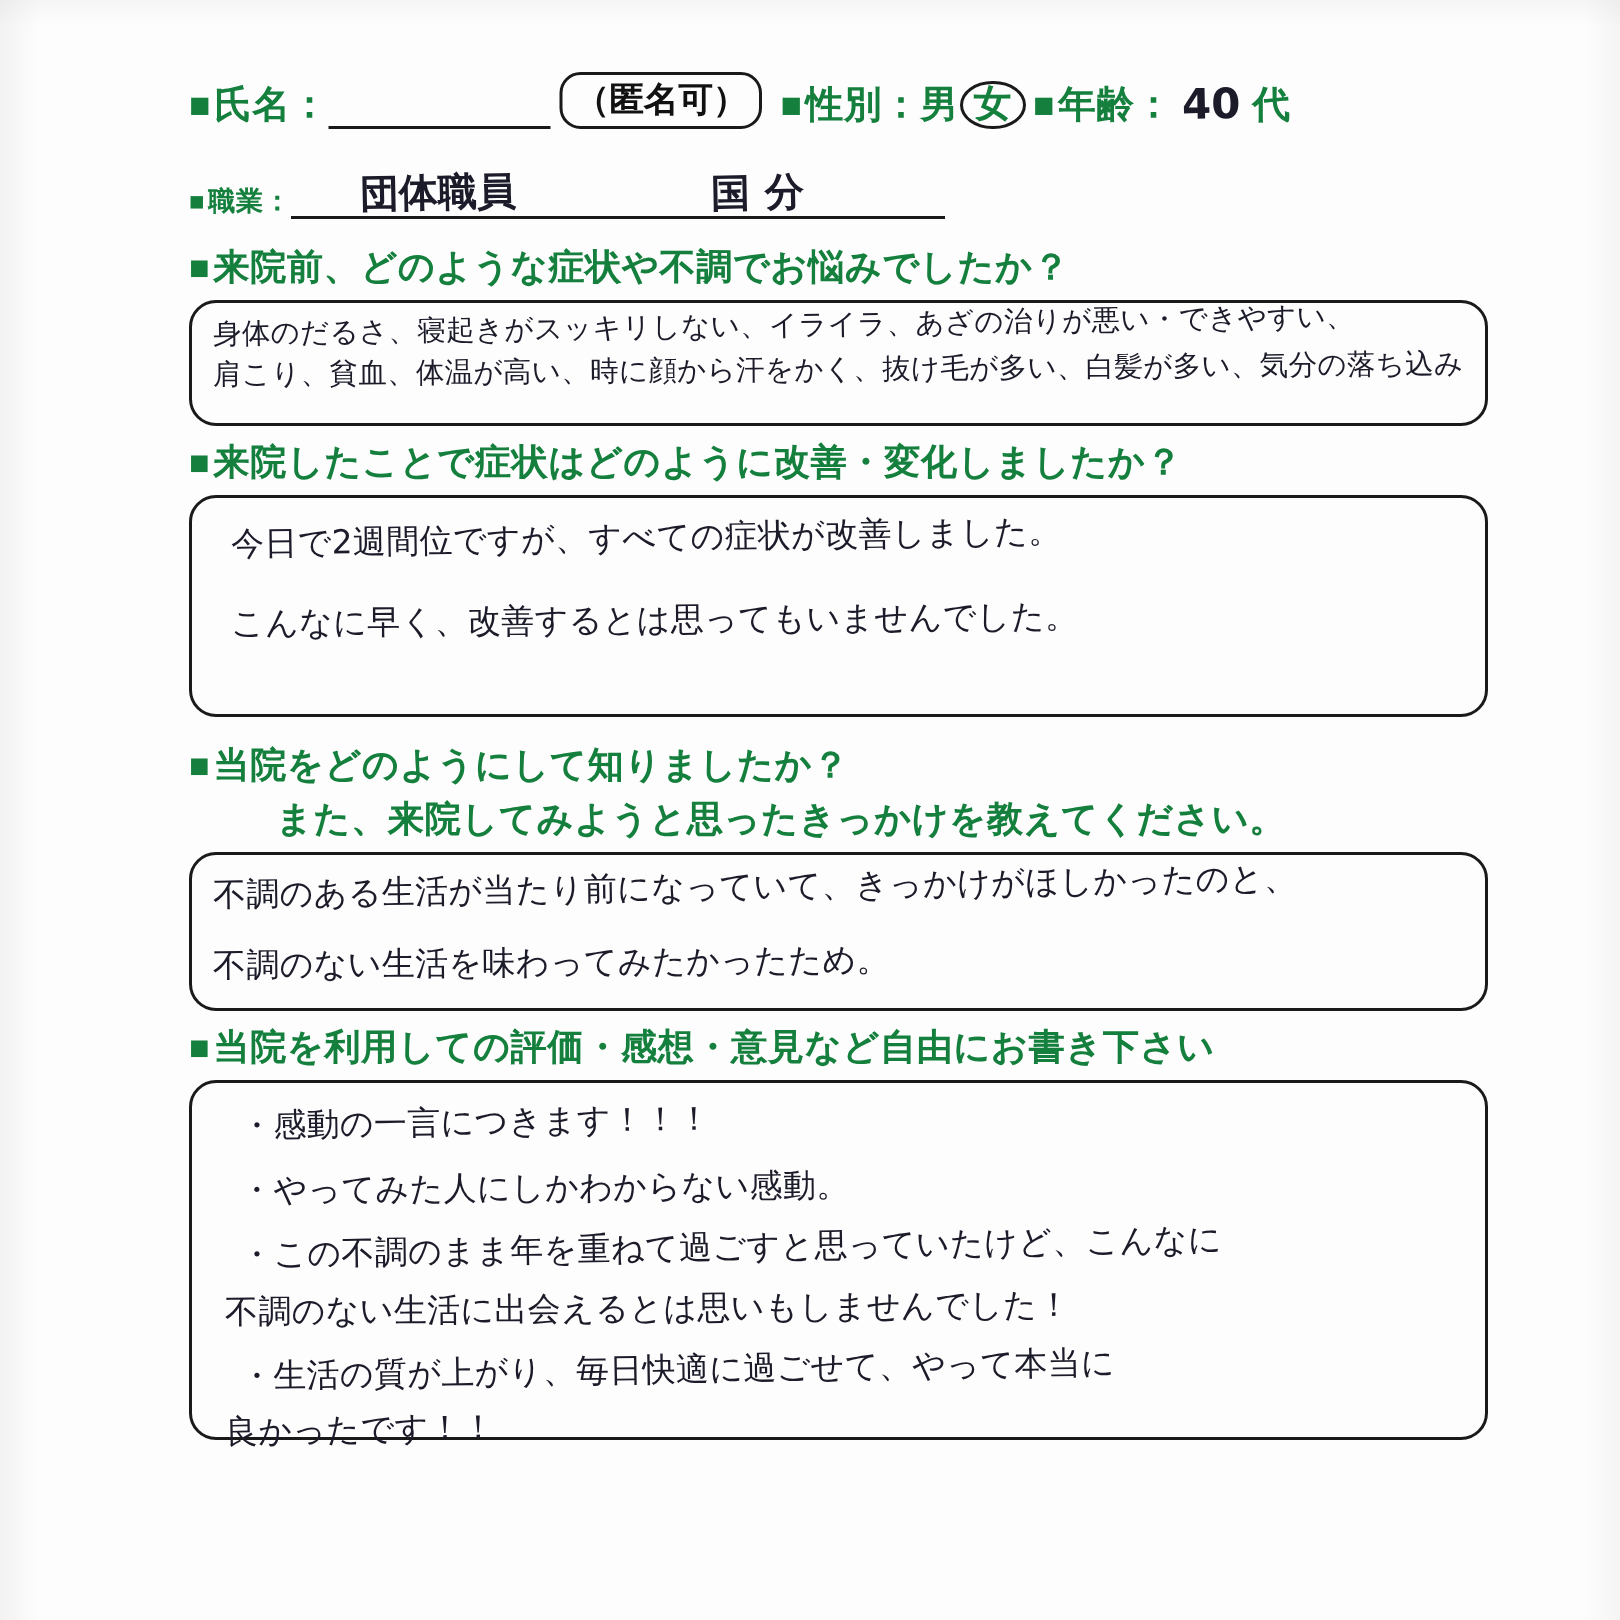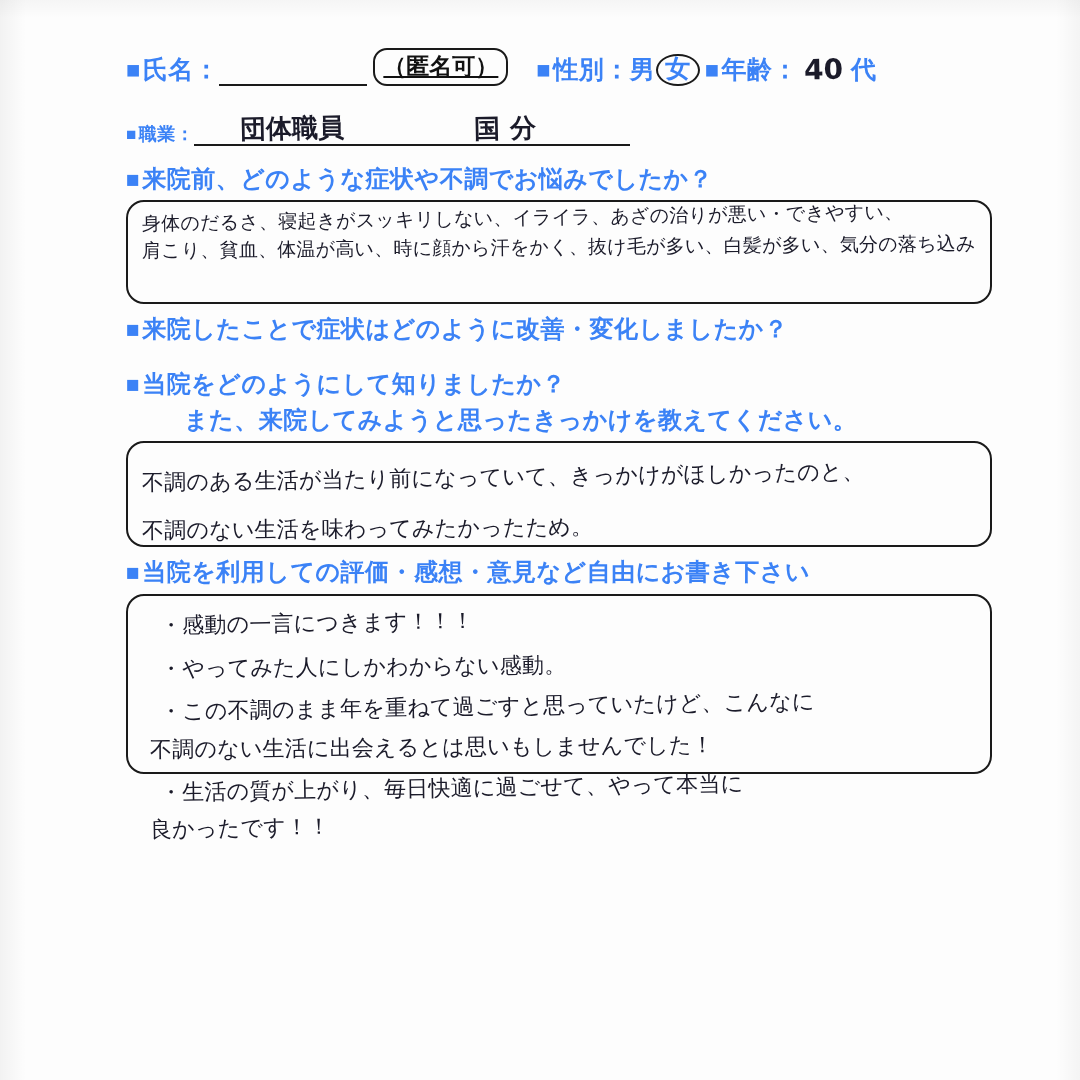--- a/index.html
+++ b/index.html
@@ -32,23 +32,23 @@
     inset: 0;
     background:
       linear-gradient(90deg, rgba(0,0,0,0.045) 0px, rgba(0,0,0,0.0) 26px),
       linear-gradient(270deg, rgba(0,0,0,0.035) 0px, rgba(0,0,0,0.0) 24px),
       linear-gradient(180deg, rgba(0,0,0,0.03) 0px, rgba(0,0,0,0.0) 18px);
     pointer-events: none;
   }
 
   
   .printed {
-    font-family: Liberation Serif, serif;
+    font-family: Liberation Sans, sans-serif;
     font-weight: bold;
-    color: #3b82f6;
+    color: #15803d;
     letter-spacing: 0.5px;
   }
   .sq:before {
     content: "■";
     margin-right: 2px;
     font-size: 0.95em;
   }
 
   
   .hand {
@@ -76,23 +76,22 @@
     height: 26px;
     vertical-align: bottom;
   }
   .anon {
     font-family: "DejaVu Sans", sans-serif;
     font-weight: bold;
     font-size: 23px;
     border: 2px solid #1a1a1a;
     border-radius: 14px;
     padding: 1px 8px 2px 8px;
-    margin: 0 28px 0 6px;
+    margin: 0 12px 0 6px;
     white-space: nowrap;
-    text-decoration: underline;
   }
   .gender-circle {
     display: inline-block;
     border: 2.5px solid #1a1a1a;
     border-radius: 50%;
     padding: 0px 7px 2px 7px;
     margin: 0 1px;
     line-height: 1.05;
   }
   .hand-inline {
@@ -181,42 +180,46 @@
       <span class="hand-inline">団体職員</span>
     </span>
     <span class="fill-line" style="width:240px">
       <span class="hand-inline" style="letter-spacing:10px">国分</span>
     </span>
   </div>
 
   <div class="gap-md"></div>
 
   <div class="printed sq qlabel">来院前、どのような症状や不調でお悩みでしたか？</div>
-  <div class="answer-box" style="height:104px">
+  <div class="answer-box" style="height:84px">
     <span class="hand line sm tilt1">身体のだるさ、寝起きがスッキリしない、イライラ、あざの治りが悪い・できやすい、</span>
     <span class="hand line sm tilt2">肩こり、貧血、体温が高い、時に顔から汗をかく、抜け毛が多い、白髪が多い、気分の落ち込み</span>
   </div>
 
   <div class="gap-sm"></div>
 
   <div class="printed sq qlabel">来院したことで症状はどのように改善・変化しましたか？</div>
+  <div class="answer-box" style="height:148px;padding-top:16px;padding-left:26px">
+    <span class="hand line md tilt1" style="margin-bottom:22px">今日で2週間位ですが、すべての症状が改善しました。</span>
+    <span class="hand line md tilt2">こんなに早く、改善するとは思ってもいませんでした。</span>
+  </div>
 
   <div class="gap-md"></div>
 
   <div class="printed sq qlabel">当院をどのようにして知りましたか？</div>
   <div class="printed qlabel second-line">また、来院してみようと思ったきっかけを教えてください。</div>
-  <div class="answer-box" style="height:106px;padding-top:24px">
+  <div class="answer-box" style="height:106px;padding-top:12px">
     <span class="hand line md tilt1" style="margin-bottom:16px">不調のある生活が当たり前になっていて、きっかけがほしかったのと、</span>
     <span class="hand line md tilt2">不調のない生活を味わってみたかったため。</span>
   </div>
 
   <div class="gap-sm"></div>
 
   <div class="printed sq qlabel">当院を利用しての評価・感想・意見など自由にお書き下さい</div>
-  <div class="answer-box" style="height:180px;padding-top:14px;padding-left:22px">
+  <div class="answer-box" style="height:240px;padding-top:14px;padding-left:22px">
     <span class="hand line md tilt1 indent-2" style="margin-bottom:12px">・感動の一言につきます！！！</span>
     <span class="hand line md tilt2 indent-2" style="margin-bottom:12px">・やってみた人にしかわからない感動。</span>
     <span class="hand line md tilt1 indent-2" style="margin-bottom:6px">・この不調のまま年を重ねて過ごすと思っていたけど、こんなに</span>
     <span class="hand line md tilt2" style="margin-bottom:12px">不調のない生活に出会えるとは思いもしませんでした！</span>
     <span class="hand line md tilt1 indent-2" style="margin-bottom:6px">・生活の質が上がり、毎日快適に過ごせて、やって本当に</span>
     <span class="hand line md tilt3">良かったです！！</span>
   </div>
 
 </div>
 

